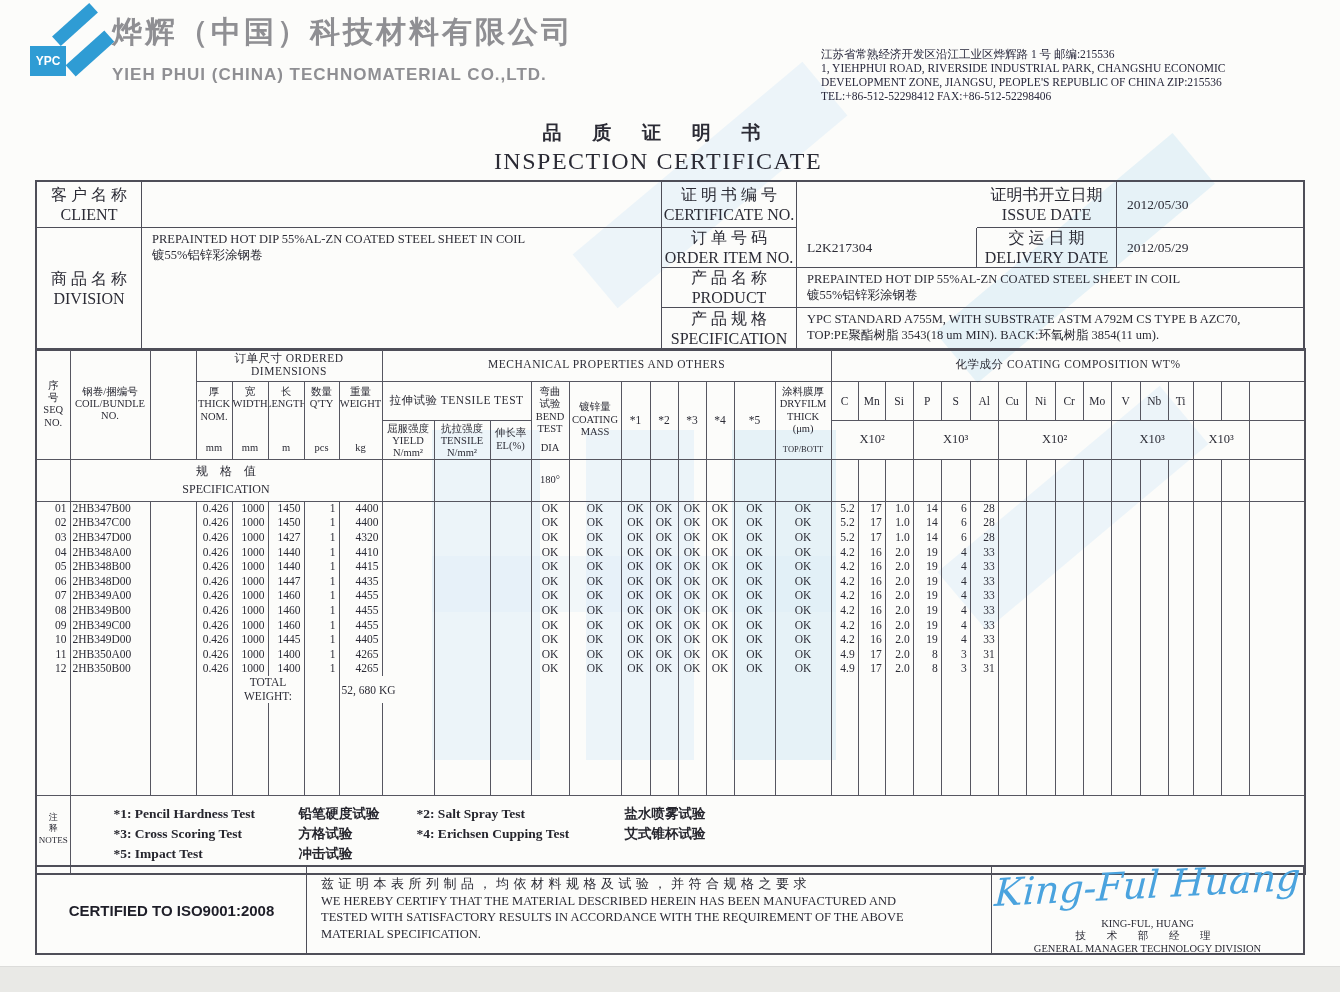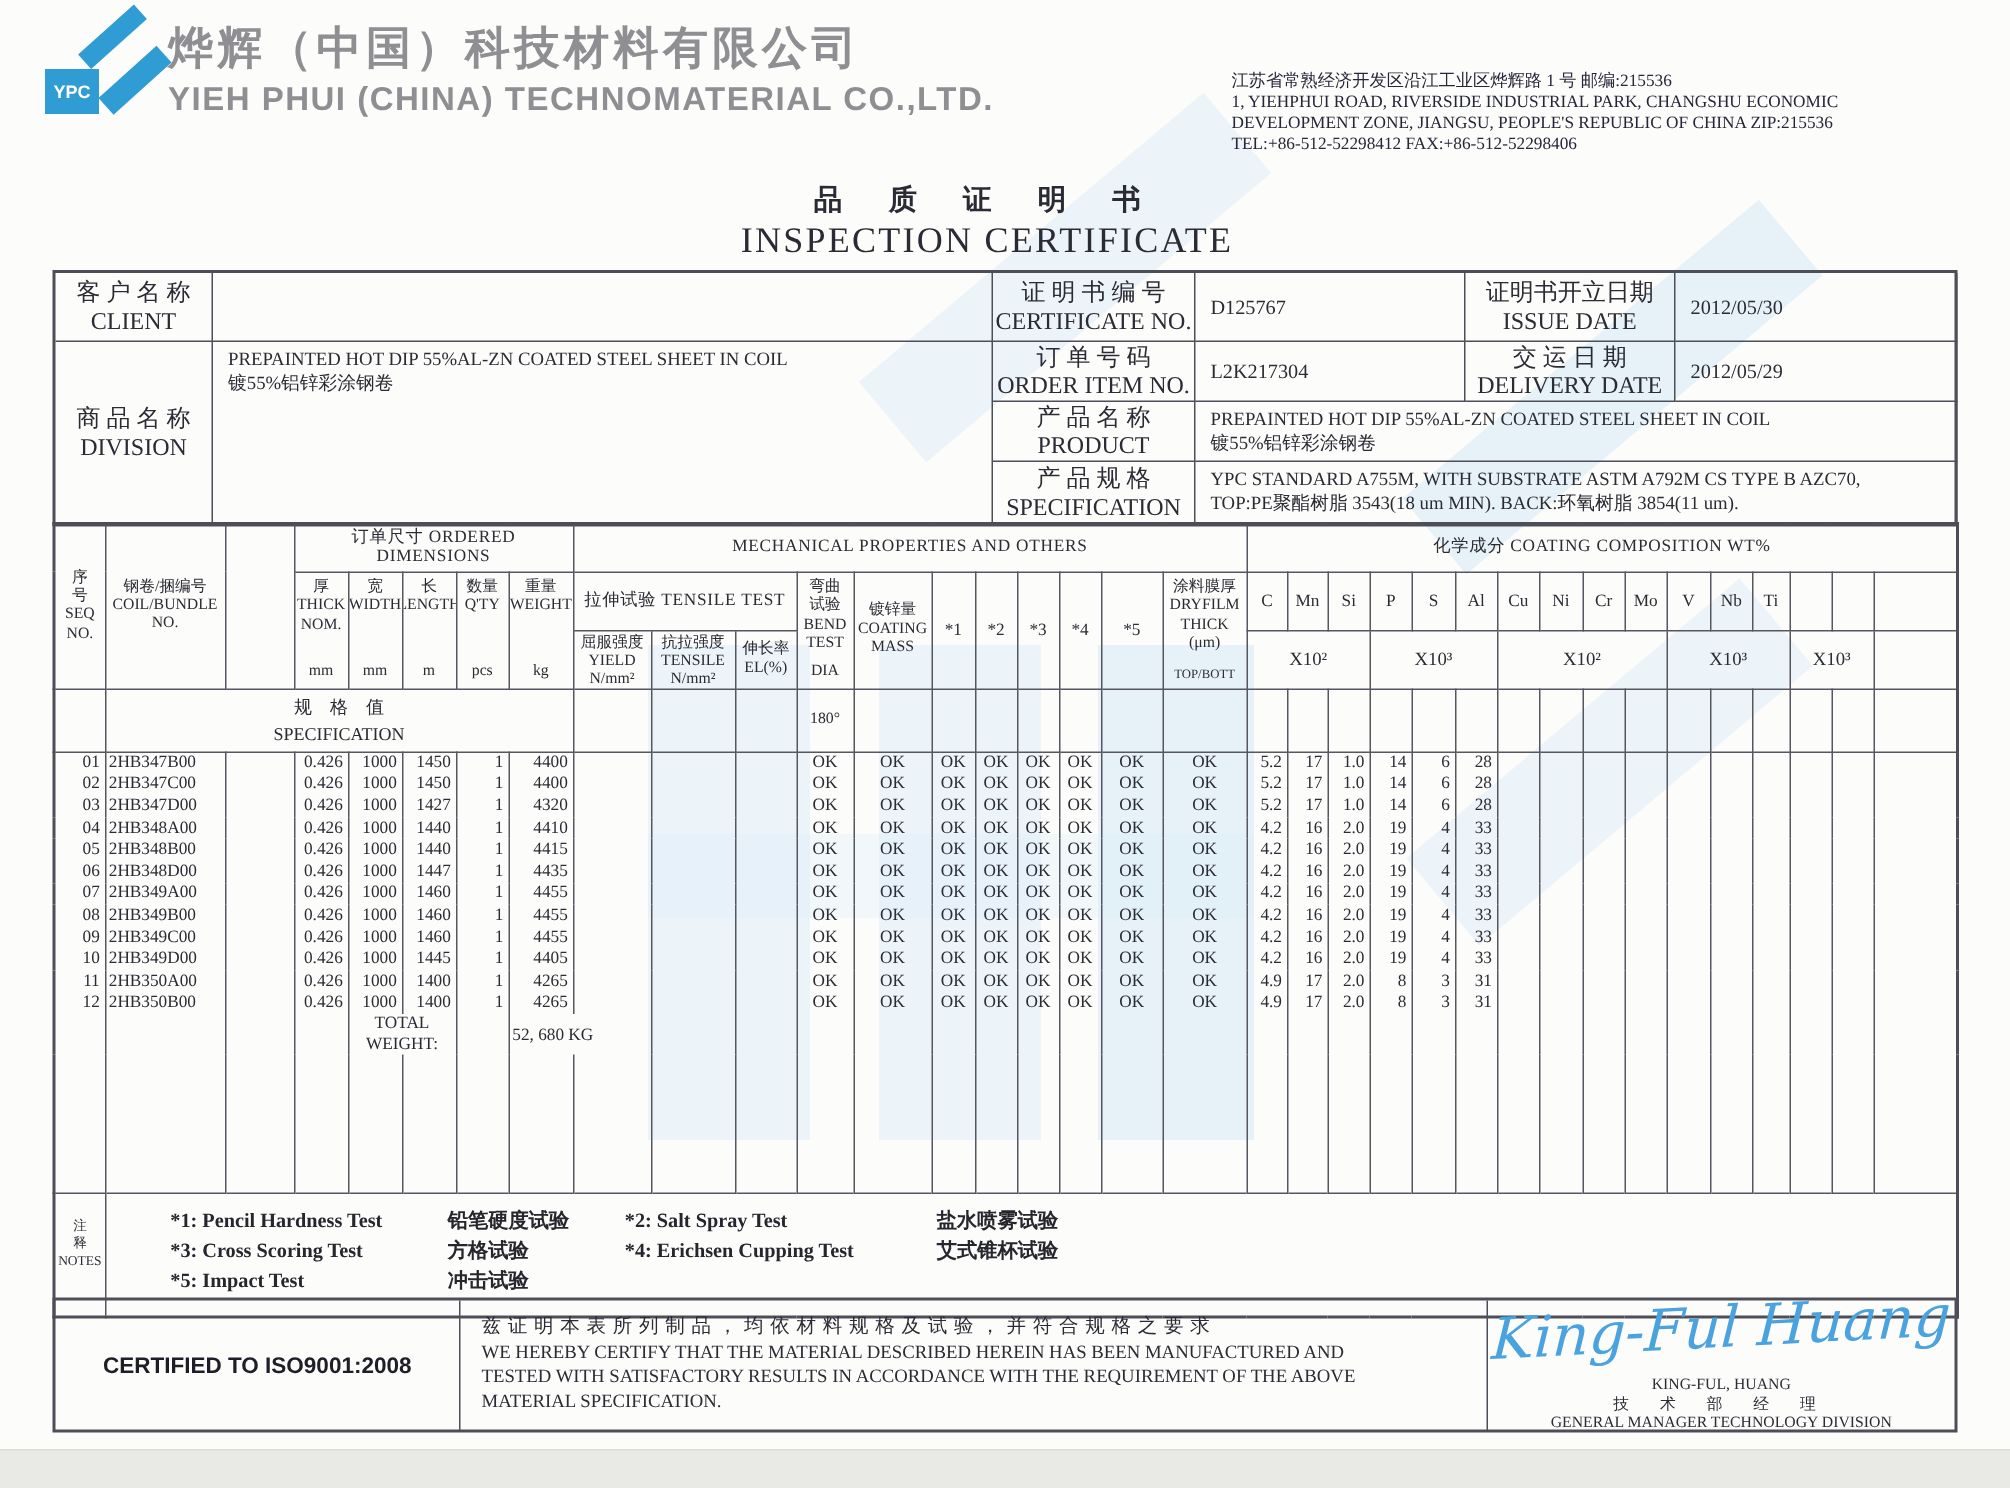--- a/index.html
+++ b/index.html
@@ -22,21 +22,21 @@
   .content { position:relative; z-index:1; }
   
   .logo { position:absolute; left:28px; top:8px; width:80px; height:76px; }
   .logo-stripe { position:absolute; left:22px; top:10px; width:50px; height:13px; background:#2f9cd4; transform:rotate(-42deg); }
   .logo-diag { position:absolute; left:36px; top:38px; width:52px; height:15px; background:#2f9cd4; transform:rotate(-42deg); }
   .logo-box { position:absolute; left:2px; bottom:8px; width:36px; height:30px; background:#2f9cd4; color:#fff;
               display:flex; align-items:center; justify-content:center;
               font-family:"Liberation Sans",sans-serif; font-weight:bold; font-size:12px; }
   .company { position:absolute; left:112px; top:12px; color:#8f8f93; }
   .company-cn { font-size:30px; font-weight:bold; letter-spacing:3px; font-family:"Liberation Sans",sans-serif; }
-  .company-en { font-size:22px; font-weight:bold; letter-spacing:1px; margin-top:0; font-family:"Liberation Sans",sans-serif; }
+  .company-en { font-size:17px; font-weight:bold; letter-spacing:1px; margin-top:12px; font-family:"Liberation Sans",sans-serif; }
   .address { position:absolute; left:821px; top:47px; font-size:11.5px; line-height:1.22; color:#26263a; white-space:nowrap; }
   .doc-title { position:absolute; left:0; top:120px; width:1316px; text-align:center; }
   .doc-title-cn { font-size:19px; font-weight:bold; letter-spacing:13px; }
   .doc-title-en { font-size:24px; letter-spacing:1.5px; margin-top:2px; }
   
   .info-grid { position:absolute; left:35px; top:180px; width:1270px;
     display:grid; grid-template-columns:105px 520px 135px 180px 140px 188px;
     grid-template-rows:46px 40px 40px 41px; border:2px solid #4e4e58; background:transparent; }
   .ig { border-right:1.5px solid #4e4e58; border-bottom:1.5px solid #4e4e58; overflow:hidden; }
   .ig.lab { display:flex; flex-direction:column; align-items:center; justify-content:center; text-align:center; }
@@ -63,21 +63,21 @@
   tr.data-row { height:14.6px; }
   tr.data-row td { font-size:11.5px; line-height:13px; }
   .ar { text-align:right; padding-right:3px !important; }
   .ac { text-align:center; }
   .al { text-align:left; padding-left:2px !important; }
   tr.total-row { height:17px; }
   tr.total-row td { font-size:11.5px; }
   tr.fill-row { height:92px; }
   tr.notes-row td { border-top:1px solid #565660; height:79px; vertical-align:top; }
   .notes-label { font-size:9px; text-align:center; padding-top:16px !important; line-height:1.3; }
-  .notes-grid { display:grid; grid-template-columns:185px 118px 208px auto; padding:8px 0 12px 42px;
+  .notes-grid { display:grid; grid-template-columns:185px 118px 208px auto; padding:8px 0 0 42px;
     font-size:13.5px; font-weight:bold; line-height:1.5; color:#26262e; }
   
   .footer-grid { position:absolute; left:35px; top:865px; width:1270px; height:90px;
     display:grid; grid-template-columns:270px 685px 311px; border:2px solid #4e4e58; }
   .fg { border-right:1.5px solid #4e4e58; position:relative; overflow:visible; }
   .iso-cell { display:flex; align-items:center; justify-content:center;
     font-family:"Liberation Sans",sans-serif; font-weight:bold; font-size:15px; color:#1e1e28; }
   .certify-cell { padding:8px 6px 0 14px; }
   .certify-cn { font-size:13px; letter-spacing:4.5px; white-space:nowrap; }
   .certify-en { font-size:12.5px; line-height:1.22; margin-top:1px; }
@@ -130,21 +130,20 @@
       <div class="doc-title-cn">品 质 证 明 书</div>
       <div class="doc-title-en">INSPECTION CERTIFICATE</div>
     </div>
 
     <div class="info-grid">
       <div class="ig lab pl" style="grid-area:1/1">客 户 名 称
 CLIENT</div>
       <div class="ig val" style="grid-area:1/2"></div>
       <div class="ig lab pl" style="grid-area:1/3">证 明 书 编 号
 CERTIFICATE NO.</div>
-      <div class="ig val" style="grid-area:1/4">D125767</div>
       <div class="ig lab pl" style="grid-area:1/5">证明书开立日期
 ISSUE DATE</div>
       <div class="ig val" style="grid-area:1/6">2012/05/30</div>
 
       <div class="ig lab pl" style="grid-area:2/1/span 3/2">商 品 名 称
 DIVISION</div>
       <div class="ig val-top" style="grid-area:2/2/span 3/3">
         <div>PREPAINTED HOT DIP 55%AL-ZN COATED STEEL SHEET IN COIL</div>
         <div>镀55%铝锌彩涂钢卷</div>
       </div>

